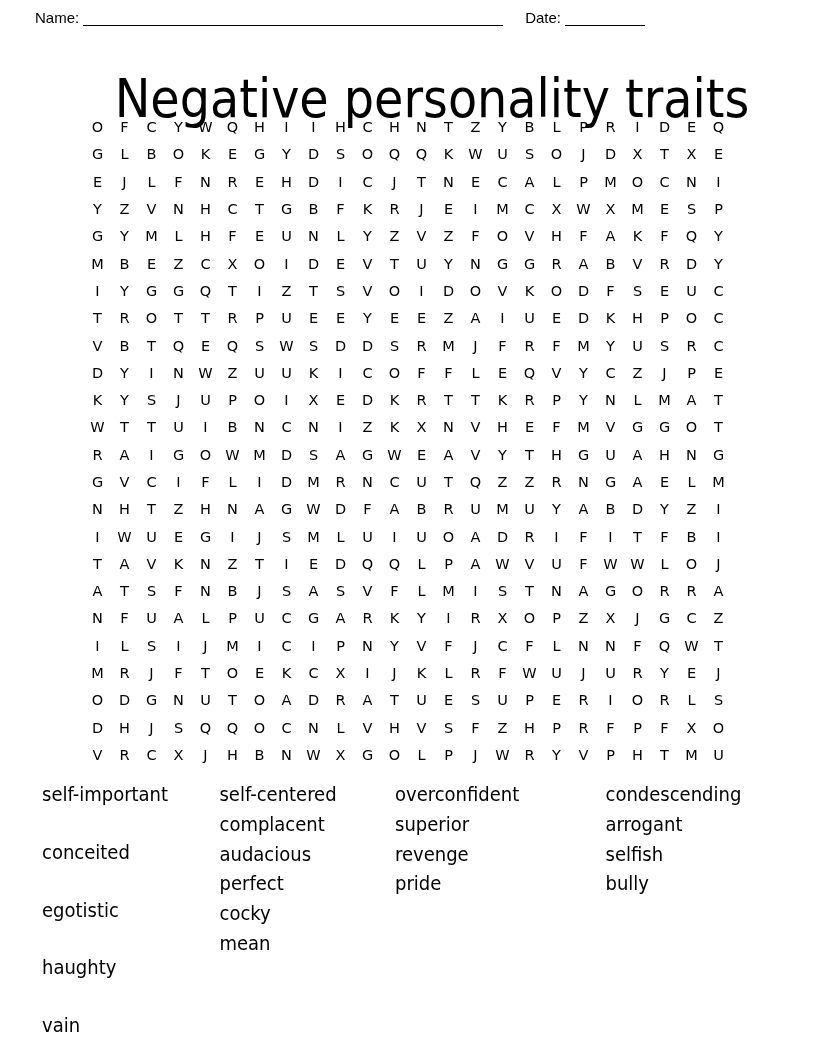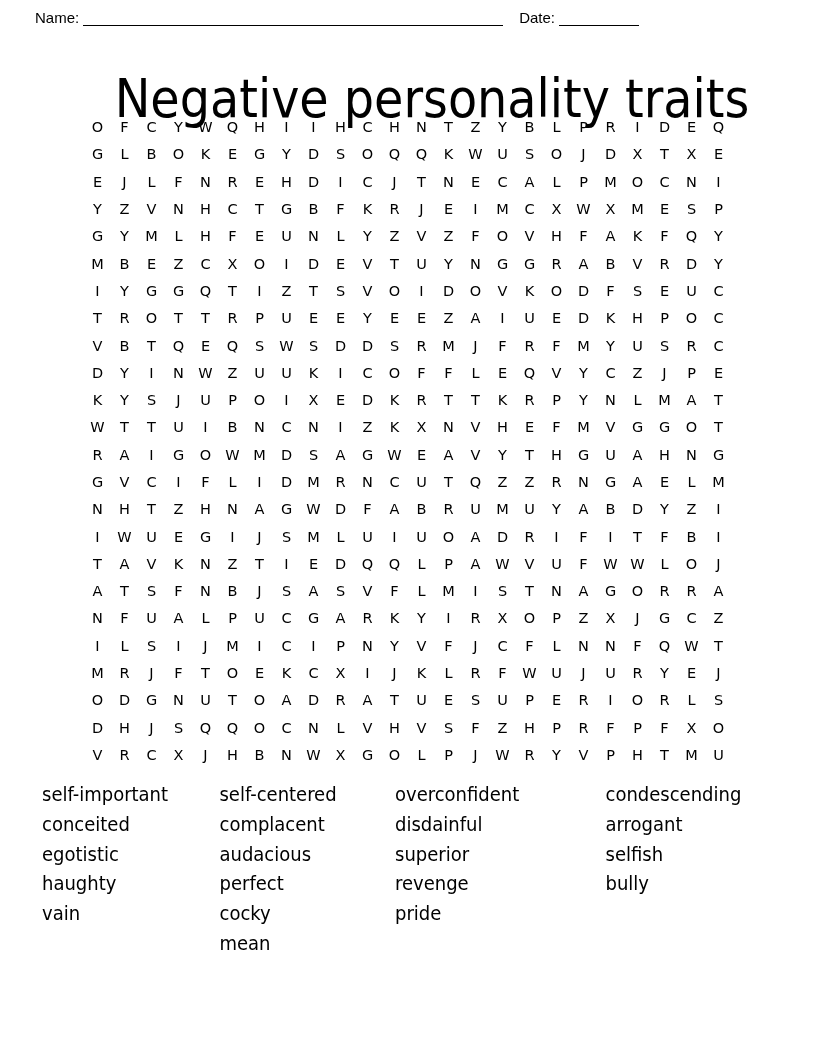--- a/index.html
+++ b/index.html
@@ -37,21 +37,21 @@
   .field-rule {
     border-bottom: 1px solid #000;
     height: 15px;
     margin-left: 4px;
   }
   #name-rule { width: 420px; }
   #date-rule { width: 80px; }
   #date-group {
     display: flex;
     align-items: flex-end;
-    margin-left: 16px;
+    margin-left: 22px;
   }
 
   
   #puzzle-title {
     position: absolute;
     left: 0;
     top: 32px;
     width: 816px;
     text-align: center;
     font-family: "DejaVu Sans Condensed", "Liberation Sans Narrow", "Liberation Sans", sans-serif;
@@ -91,21 +91,21 @@
     left: 42px;
     top: 780px;
     width: 740px;
     display: flex;
     align-items: flex-start;
   }
   .word-column {
     display: flex;
     flex-direction: column;
   }
-  .word-column.col-0 { width: 181px; }
+  .word-column.col-0 { width: 181px; gap: 28px; }
   .word-column.col-1 { width: 179px; }
   .word-column.col-2 { width: 181px; }
   .word-column.col-3 { width: 180px; margin-left: 33px; }
   .word-item {
     font-family: "DejaVu Sans Condensed", "Liberation Sans Narrow", "Liberation Sans", sans-serif;
     font-stretch: condensed;
     font-size: 20px;
     line-height: 29.8px;
     white-space: nowrap;
     color: #000;
@@ -763,21 +763,20 @@
     <div class="word-column col-1">
       <div class="word-item">self-centered</div>
       <div class="word-item">complacent</div>
       <div class="word-item">audacious</div>
       <div class="word-item">perfect</div>
       <div class="word-item">cocky</div>
       <div class="word-item">mean</div>
     </div>
     <div class="word-column col-2">
       <div class="word-item">overconfident</div>
-      <div class="word-item">disdainful</div>
       <div class="word-item">superior</div>
       <div class="word-item">revenge</div>
       <div class="word-item">pride</div>
     </div>
     <div class="word-column col-3">
       <div class="word-item">condescending</div>
       <div class="word-item">arrogant</div>
       <div class="word-item">selfish</div>
       <div class="word-item">bully</div>
     </div>

